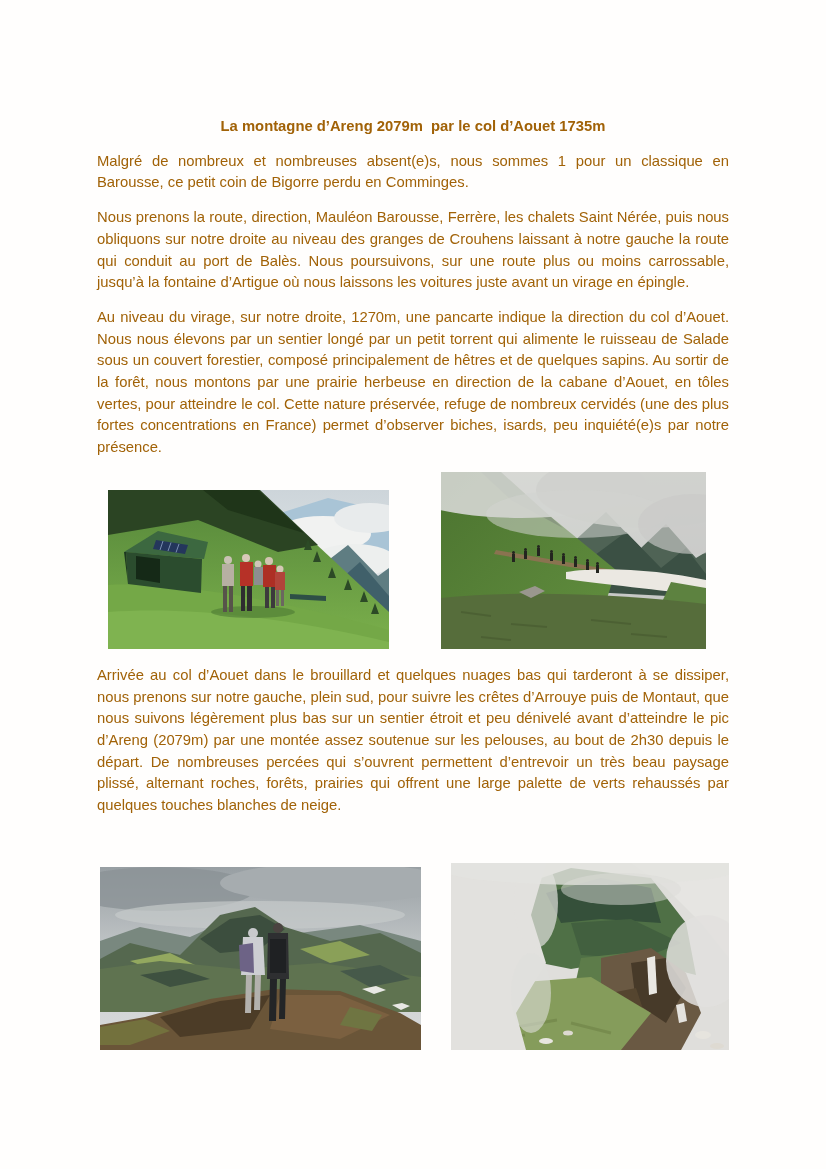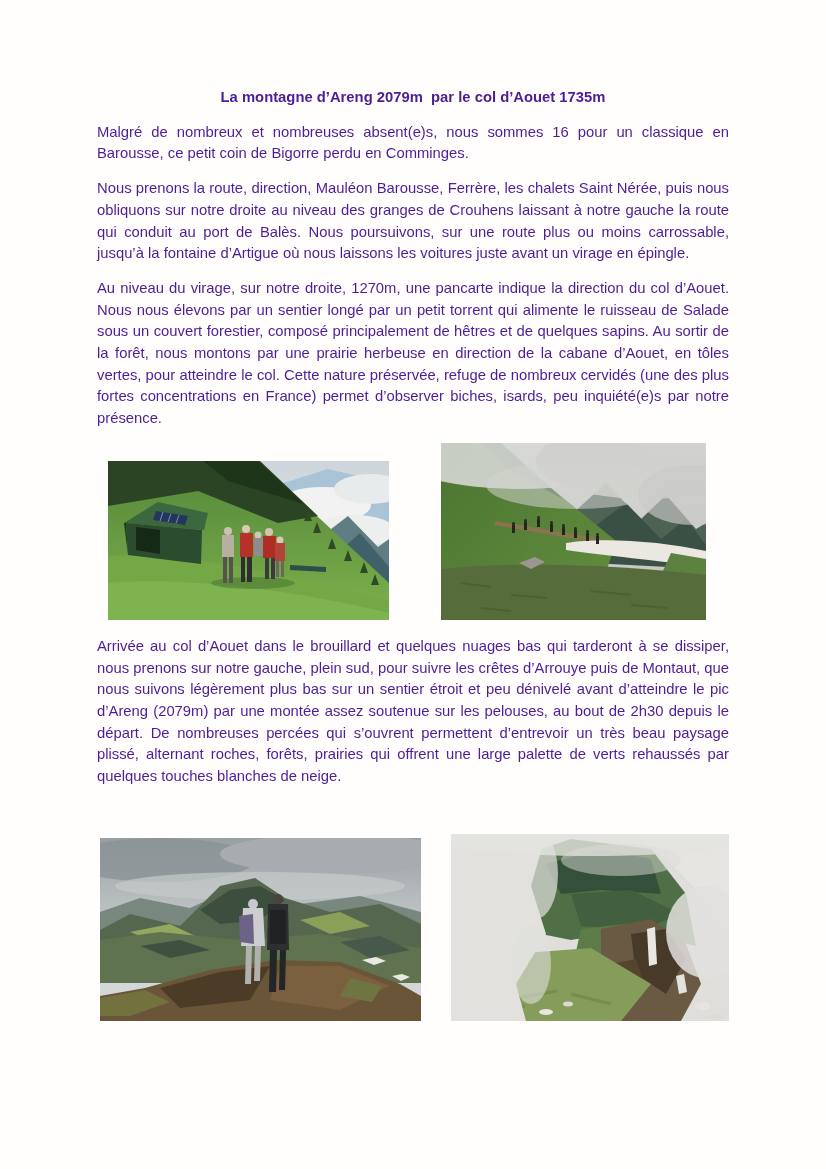--- a/index.html
+++ b/index.html
@@ -2,23 +2,23 @@
 <html lang="fr"><head>
 <meta charset="utf-8">
 <style>
   html, body { margin: 0; padding: 0; background: #ffffff; }
   .page {
     position: relative;
     width: 826px;
     height: 1169px;
     background: #fffefd;
     box-sizing: border-box;
-    padding: 87px 97px 0 97px;
+    padding: 116px 97px 0 97px;
     font-family: "Liberation Sans", sans-serif;
-    color: #4c1d95;
+    color: #a16207;
     overflow: hidden;
   }
   .doc-title {
     font-size: 14.8px;
     font-weight: bold;
     text-align: center;
     line-height: 21.7px;
     margin: 0 0 13px 0;
     white-space: pre-wrap;
   }
@@ -37,21 +37,21 @@
   .ph3 { width: 321px; height: 183px; margin-left: 3px; }
   .ph4 { width: 278px; height: 187px; margin-left: 30px; }
 </style>
 </head>
 <body>
 
 <div class="page">
 
   <h1 class="doc-title">La montagne d’Areng 2079m  par le col d’Aouet 1735m</h1>
 
-  <p class="body-par">Malgré de nombreux et nombreuses absent(e)s, nous sommes 16 pour un classique en Barousse, ce petit coin de Bigorre perdu en Comminges.</p>
+  <p class="body-par">Malgré de nombreux et nombreuses absent(e)s, nous sommes 1 pour un classique en Barousse, ce petit coin de Bigorre perdu en Comminges.</p>
 
   <p class="body-par">Nous prenons la route, direction, Mauléon Barousse, Ferrère, les chalets Saint Nérée, puis nous obliquons sur notre droite au niveau  des granges de Crouhens laissant à notre gauche la route qui conduit au port de Balès. Nous poursuivons, sur une route plus ou moins carrossable, jusqu’à la fontaine d’Artigue où nous laissons les voitures juste avant un virage en épingle.</p>
 
   <p class="body-par">Au niveau du virage, sur notre droite, 1270m, une pancarte indique la direction du col d’Aouet. Nous nous élevons par un sentier longé par un petit torrent qui alimente le ruisseau de Salade sous un couvert forestier, composé principalement de hêtres et de quelques sapins. Au sortir de la forêt, nous montons par une prairie herbeuse en direction de la cabane d’Aouet, en tôles vertes, pour atteindre le col. Cette nature préservée, refuge de nombreux cervidés (une des plus fortes concentrations en France) permet d’observer biches, isards, peu inquiété(e)s par notre présence.</p>
 
   <div class="photo-row row1">
 
     <svg class="ph ph1" viewBox="0 0 281 159" xmlns="http://www.w3.org/2000/svg">
       <defs>
         <linearGradient id="p1sky" x1="0" y1="0" x2="0" y2="1">

